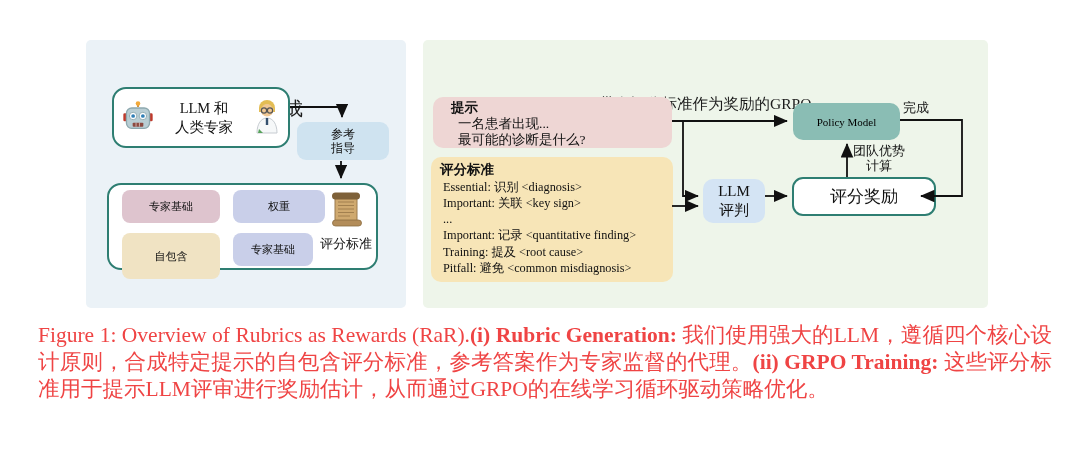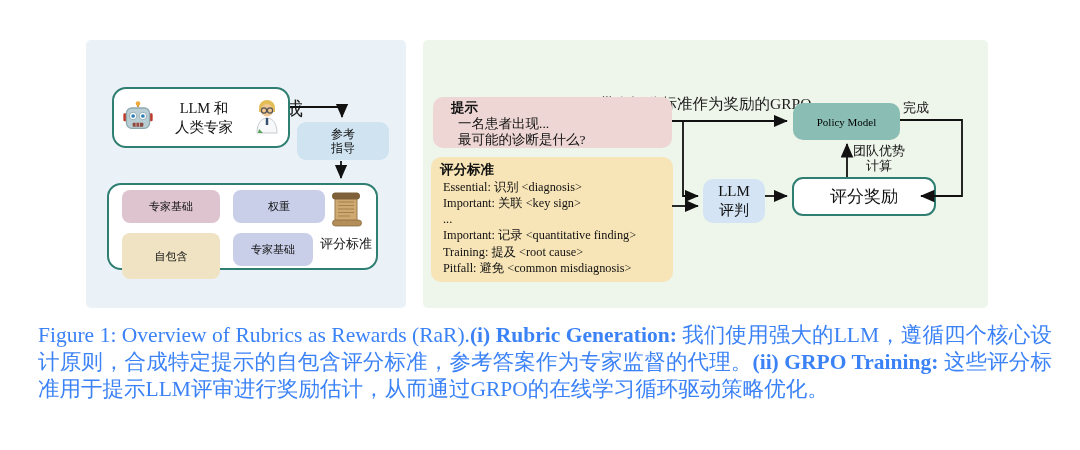--- a/index.html
+++ b/index.html
@@ -43,21 +43,21 @@
              display:flex;align-items:center;justify-content:center;font-size:11px;color:#000000;}
   .rewardbox{left:792px;top:177px;width:144px;height:39px;border-radius:11px;display:flex;align-items:center;justify-content:center;font-size:17px;}
 
   .edge-label{position:absolute;font-size:13px;line-height:1.15;}
   .lbl-done{left:903px;top:101px;}
   .lbl-adv{left:849px;top:144px;width:60px;text-align:center;}
 
   .arrows{position:absolute;left:0;top:0;width:1080px;height:450px;pointer-events:none;}
 
   .caption{position:absolute;left:38px;top:322px;width:1014px;font-size:21.5px;line-height:1.26;
-           text-align:justify;color:#3b82f6;}
+           text-align:justify;color:#ef4444;}
   .caption b{font-weight:bold;}
 </style>
 </head>
 <body>
 
 <div class="stage">
 
   <div class="panel panel-left">
     <div class="panel-title t-left">评分标准生成</div>
   </div>

